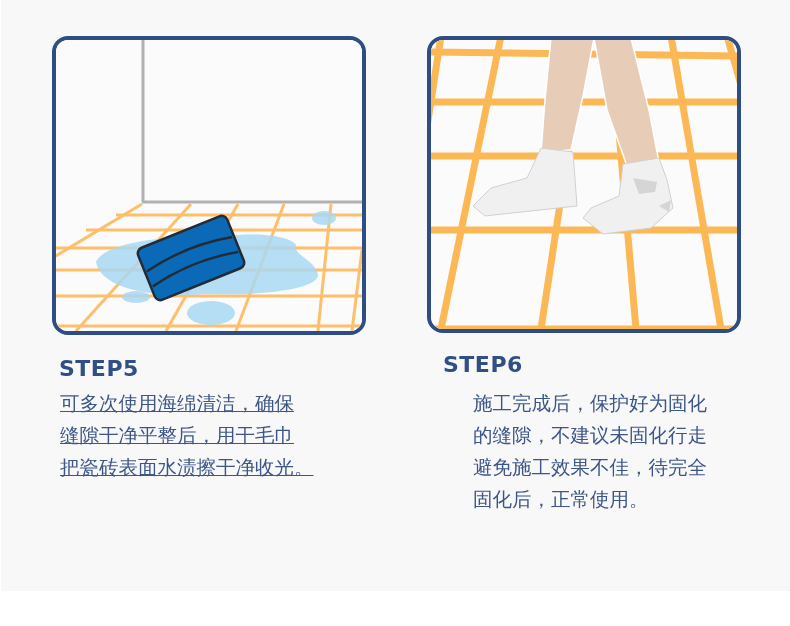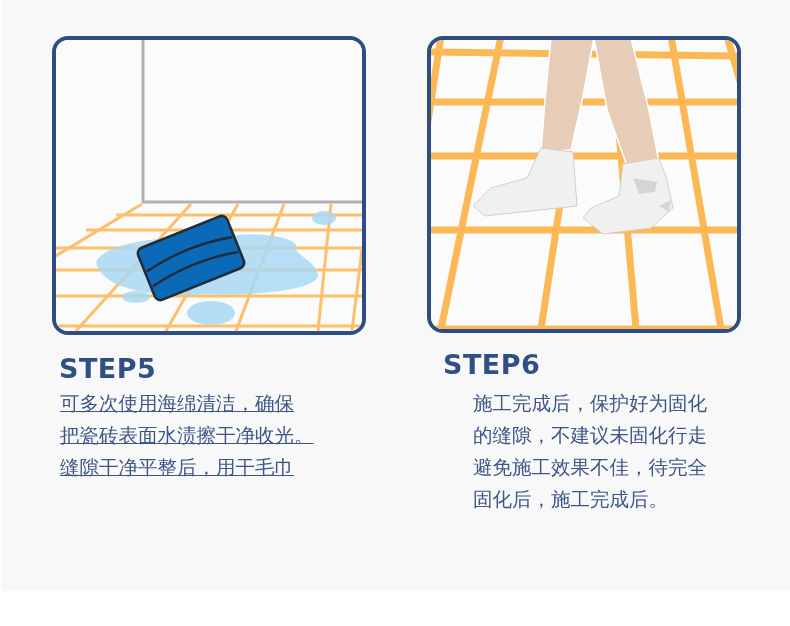--- a/index.html
+++ b/index.html
@@ -11,21 +11,21 @@
     position: absolute; left: 1px; top: 0; width: 789px; height: 591px; background: #f8f8f9;
   }
   .frame {
     position: absolute; box-sizing: border-box; border: 4px solid #2e4d82; border-radius: 16px;
     background: #fbfbfc; overflow: hidden;
   }
   .frame svg { position: absolute; left: 0; top: 0; display: block; }
   #frame5 { left: 52px; top: 36px; width: 314px; height: 299px; }
   #frame6 { left: 427px; top: 36px; width: 314px; height: 297px; }
   .step-title {
-    position: absolute; font-weight: bold; color: #304f85; font-size: 27px; letter-spacing: 0.5px;
+    position: absolute; font-weight: bold; color: #304f85; font-size: 22px; letter-spacing: 0.5px;
     font-family: "DejaVu Sans", sans-serif; line-height: 30px;
   }
   #title5 { left: 59px; top: 354px; }
   #title6 { left: 443px; top: 350px; }
   .step-desc { position: absolute; color: #3d5686; font-size: 19.5px; line-height: 32px; }
   .step-desc div { white-space: nowrap; }
   #desc5 { left: 60px; top: 388px; text-decoration: underline; }
   #desc6 { left: 443px; top: 388px; margin-left: 30px; }
 </style>
 </head>
@@ -67,22 +67,22 @@
       <rect x="-48" y="-28" width="96" height="56" rx="6" fill="#0a6ab8" stroke="#232b36" stroke-width="2.5"></rect>
       <path d="M-46 -4 Q 0 -14 46 -4" stroke="#232b36" stroke-width="2.5" fill="none"></path>
       <path d="M-46 12 Q 0 2 46 12" stroke="#232b36" stroke-width="2.5" fill="none"></path>
     </g>
   </svg>
 </div>
 
 <div class="step-title" id="title5">STEP5</div>
 <div class="step-desc" id="desc5">
   <div>可多次使用海绵清洁，确保</div>
+  <div>缝隙干净平整后，用干毛巾</div>
   <div>把瓷砖表面水渍擦干净收光。</div>
-  <div>缝隙干净平整后，用干毛巾</div>
 </div>
 
 <div class="frame" id="frame6">
   <svg width="306" height="289" viewBox="0 0 306 289">
     <rect x="0" y="0" width="306" height="289" fill="#fbfbfc"></rect>
     <g stroke="#fdb856" stroke-width="7" fill="none">
 
       <line x1="0" y1="12" x2="306" y2="16"></line>
       <line x1="0" y1="62" x2="306" y2="62"></line>
       <line x1="0" y1="116" x2="306" y2="116"></line>
@@ -111,14 +111,14 @@
       <path d="M228 166 L 240 160 L 238 172 Z"></path>
     </g>
   </svg>
 </div>
 
 <div class="step-title" id="title6">STEP6</div>
 <div class="step-desc" id="desc6">
   <div>施工完成后，保护好为固化</div>
   <div>的缝隙，不建议未固化行走</div>
   <div>避免施工效果不佳，待完全</div>
-  <div>固化后，施工完成后。</div>
+  <div>固化后，正常使用。</div>
 </div>
 
 </body></html>

